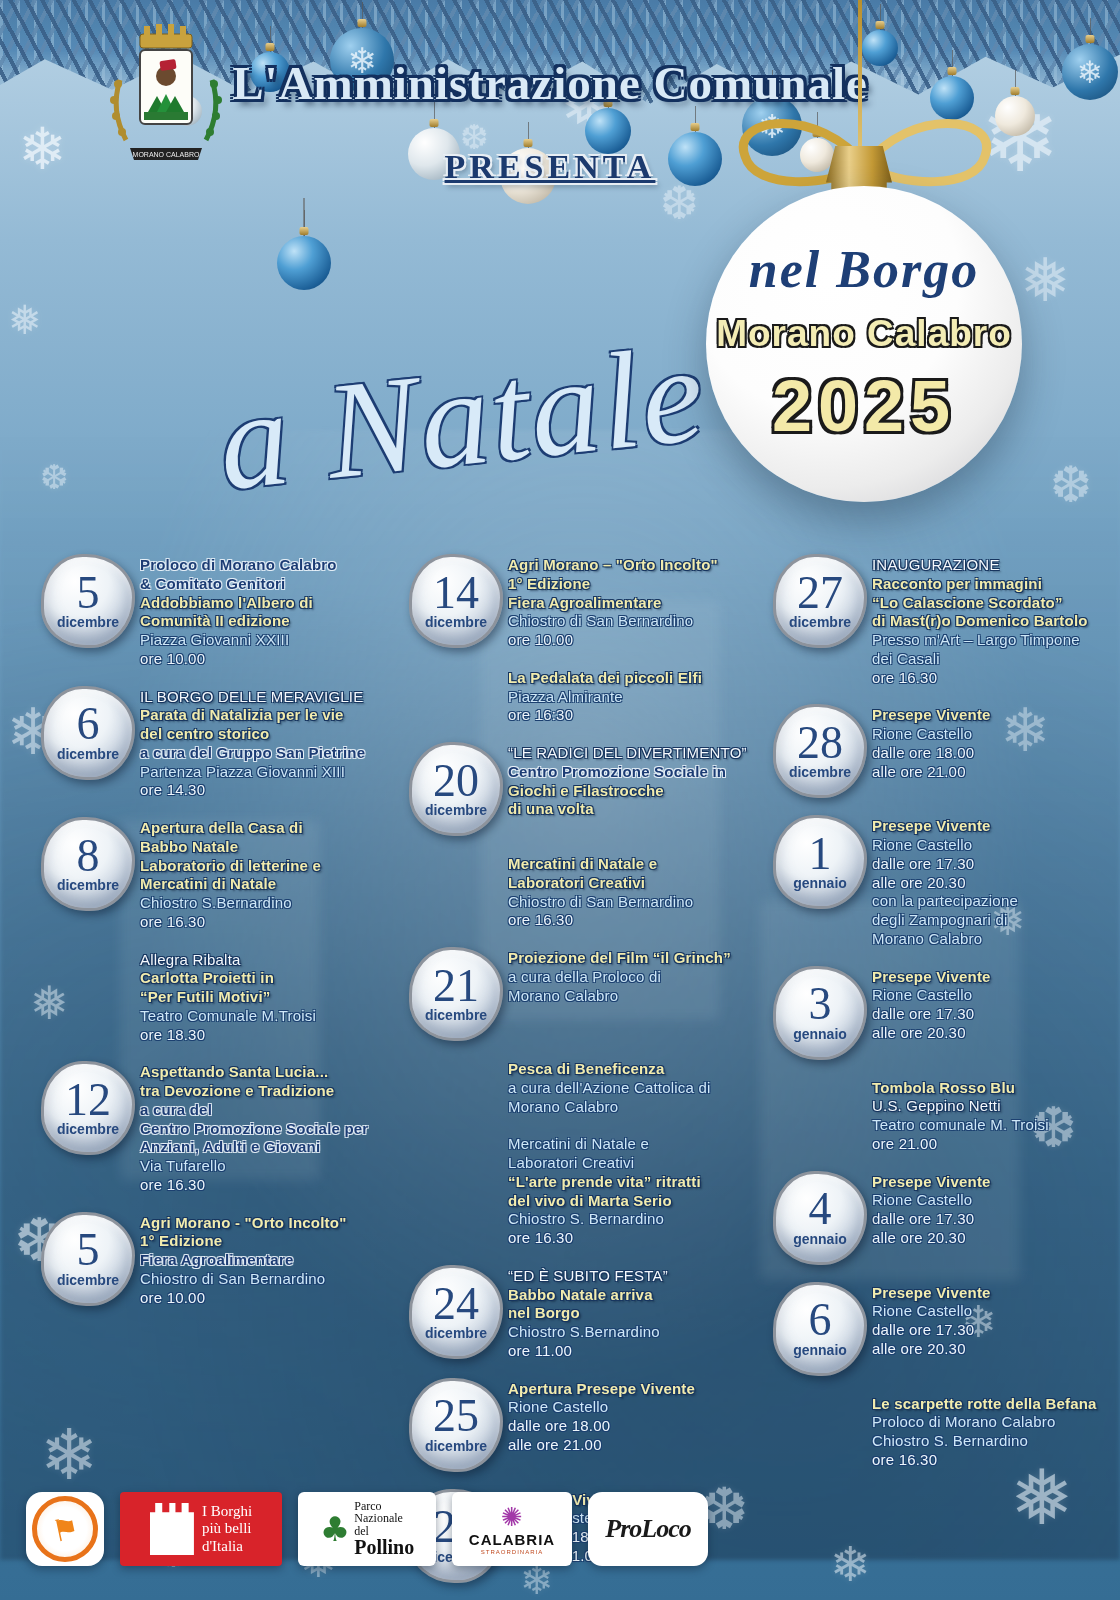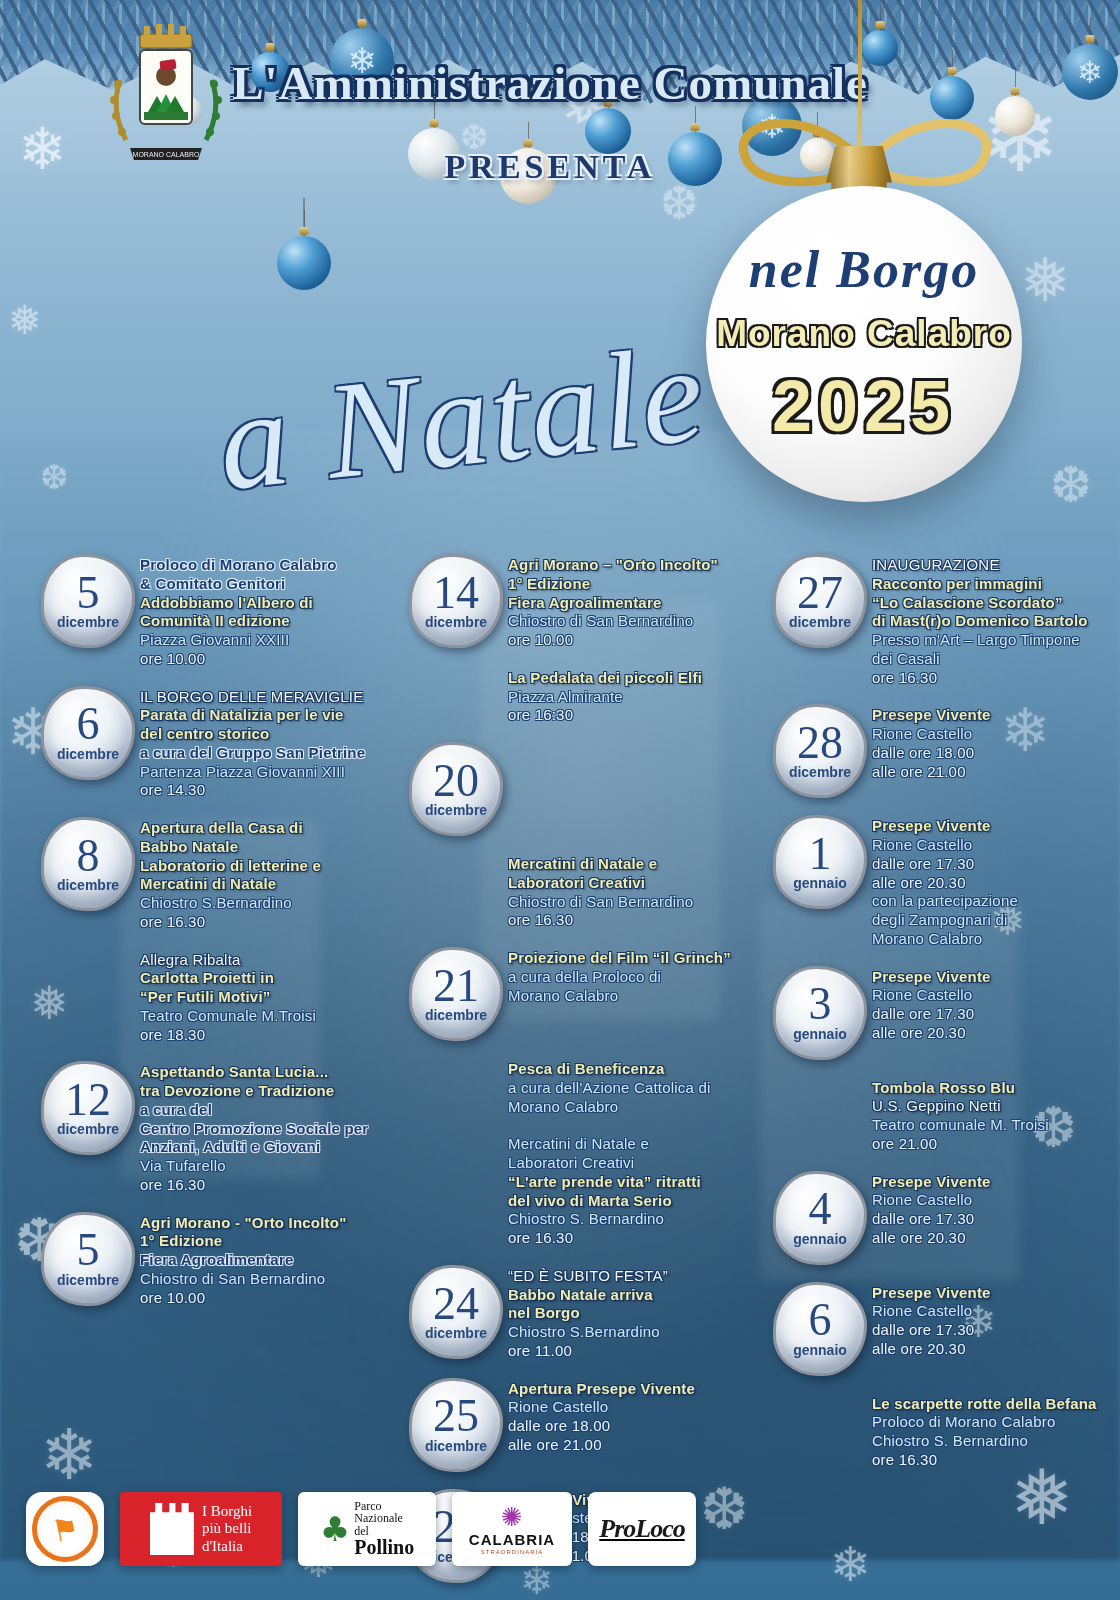--- a/index.html
+++ b/index.html
@@ -106,21 +106,21 @@
   .castle{width:44px;height:52px;background:#fff;clip-path:polygon(0 18%,12% 18%,12% 0,28% 0,28% 18%,44% 18%,44% 0,58% 0,58% 18%,72% 18%,72% 0,88% 0,88% 18%,100% 18%,100% 100%,0 100%);}
   .borghi-text{font-family:"Liberation Serif",serif;color:#fff;font-size:15px;line-height:1.15;}
   .logo-pollino{width:130px;gap:4px;padding:0 4px;}
   .tree{color:#2e7d32;font-size:34px;font-family:"DejaVu Sans",sans-serif;}
   .pollino-text{font-family:"Liberation Serif",serif;color:#111;font-size:12px;line-height:1.05;}
   .pollino-text b{font-size:20px;}
   .logo-calabria{width:120px;flex-direction:column;gap:1px;}
   .starburst{color:#a238a8;font-size:26px;line-height:1;font-family:"DejaVu Sans",sans-serif;}
   .calabria-text{font-weight:bold;color:#111;font-size:15px;letter-spacing:1px;}
   .calabria-sub{font-size:6px;color:#c04a20;letter-spacing:1px;}
-  .logo-proloco{width:108px;border-radius:8px;text-decoration:underline;}
+  .logo-proloco{width:120px;border-radius:14px;}
   .proloco-text{font-family:"Liberation Serif",serif;font-style:italic;font-weight:bold;color:#1a1a1a;font-size:26px;letter-spacing:-1px;}
 </style>
 </head>
 <body>
 
 <div class="poster">
 
   <div class="photo-hint"></div>
   <div class="bldg" style="left:480px;top:600px;width:240px;height:420px;"></div>
   <div class="bldg" style="left:760px;top:900px;width:260px;height:380px;"></div>
@@ -199,21 +199,21 @@
       <path d="M48 92 l9 -16 l9 16 z" fill="#1f7a2d"></path>
       <path d="M57 92 l9 -18 l9 18 z" fill="#24913a"></path>
       <path d="M66 92 l9 -16 l9 16 z" fill="#1f7a2d"></path>
       <rect x="44" y="92" width="44" height="8" fill="#2a7a33"></rect>
       <path d="M30 128 h72 l-4 12 h-64 z" fill="#222"></path>
       <text x="66" y="137" text-anchor="middle" font-size="7" fill="#eee" font-family="Liberation Sans, sans-serif">MORANO CALABRO</text>
     </g>
   </svg>
 
   <div class="muni-line">L'Amministrazione Comunale</div>
-  <div class="presenta" style="text-transform:uppercase;"><span>Presenta</span></div>
+  <div class="presenta" style="text-transform:uppercase;text-decoration:underline;"><span>Presenta</span></div>
 
   <div class="title-bauble-hang"></div>
   <div class="title-bauble ornament orn-blue"></div>
 
   <div class="title2">a Natale</div>
 
   <div class="string"></div>
   <svg class="bow" viewBox="0 0 330 130">
     <path d="M165 70 C 120 10, 30 20, 45 60 C 55 95, 130 90, 165 70" fill="none" stroke="#cda43a" stroke-width="9" stroke-linecap="round"></path>
     <path d="M165 70 C 210 10, 300 20, 285 60 C 275 95, 200 90, 165 70" fill="none" stroke="#e3c269" stroke-width="9" stroke-linecap="round"></path>
@@ -344,20 +344,26 @@
             <div class="line l-time">ore 16:30</div>
           </div>
         </div>
         <div class="event">
           <div class="badge-slot">
             <div class="badge">
               <div class="badge-day">20</div>
               <div class="badge-month">dicembre</div>
             </div>
           </div>
+          <div class="event-text">
+            <div class="line l-tw">“LE RADICI DEL DIVERTIMENTO”</div>
+            <div class="line l-org">Centro Promozione Sociale in</div>
+            <div class="line l-ty">Giochi e Filastrocche</div>
+            <div class="line l-ty">di una volta</div>
+          </div>
         </div>
         <div class="event">
           <div class="badge-slot"></div>
           <div class="event-text">
             <div class="line l-ty">Mercatini di Natale e</div>
             <div class="line l-ty">Laboratori Creativi</div>
             <div class="line l-loc">Chiostro di San Bernardino</div>
             <div class="line l-time">ore 16.30</div>
           </div>
         </div>

